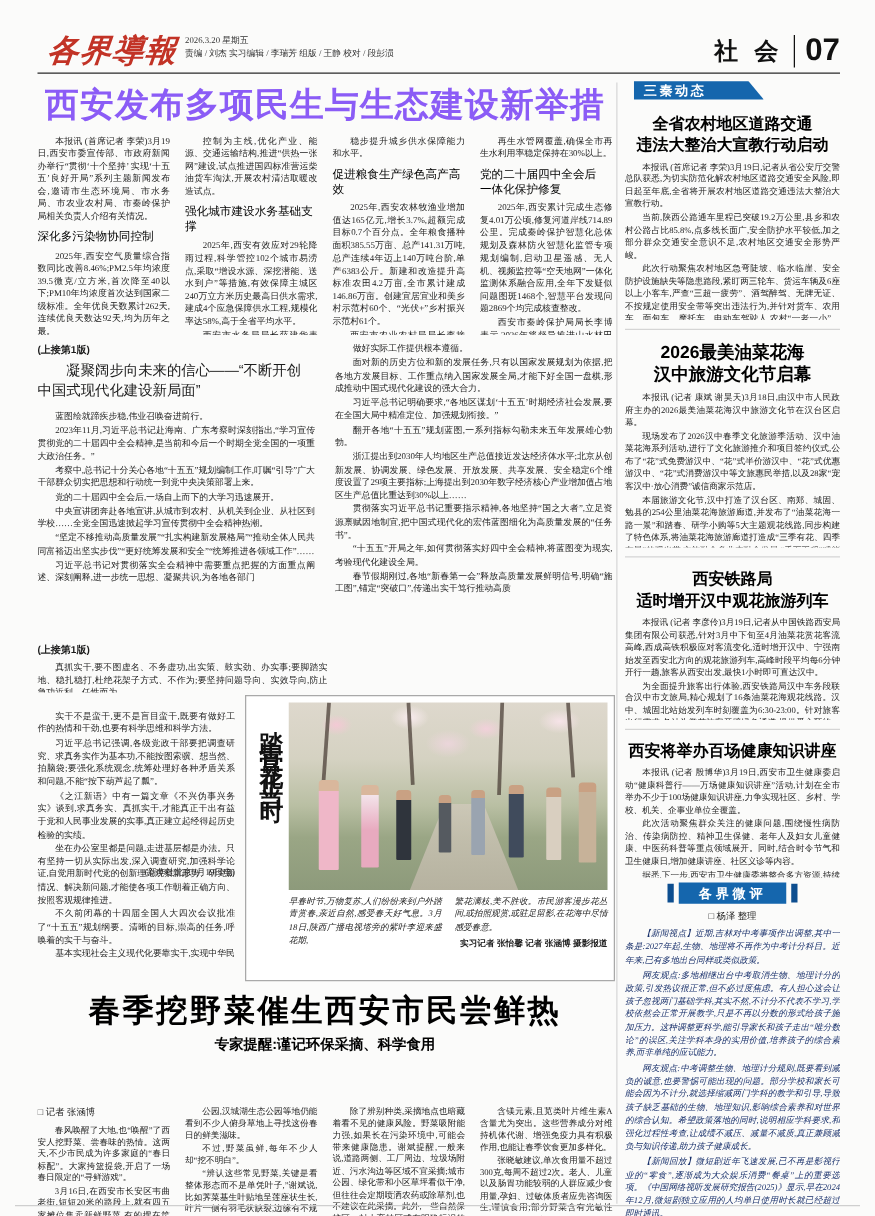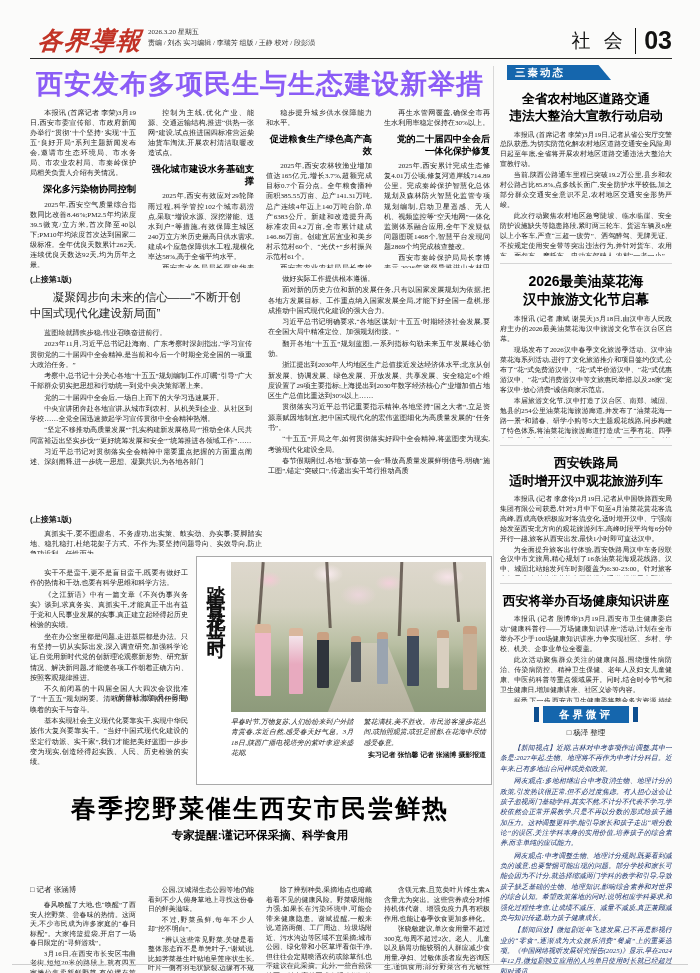--- a/index.html
+++ b/index.html
@@ -3,28 +3,28 @@
 <meta charset="utf-8">
 <style>
   html,body{margin:0;padding:0;}
   body{width:700px;height:973px;background:#fbfbfa;font-family:"Liberation Serif","DejaVu Serif",serif;color:#1c1c1c;position:relative;overflow:hidden;}
   .abs{position:absolute;}
   .para{margin:0 0 1px 0;text-indent:2em;text-align:justify;}
   .clip{overflow:hidden;}
   
   .masthead-logo{font-family:"Liberation Serif",serif;font-style:italic;font-weight:bold;font-size:25px;color:#c23326;letter-spacing:1px;transform:skewX(-6deg);}
   .head-meta{font-size:7px;color:#333;line-height:1.6;}
-  .section-name{font-family:"Liberation Sans",sans-serif;font-weight:normal;font-size:19px;letter-spacing:4px;color:#111;}
+  .section-name{font-family:"Liberation Sans",sans-serif;font-weight:bold;font-size:19px;letter-spacing:4px;color:#111;}
   .page-no{font-family:"Liberation Sans",sans-serif;font-weight:bold;font-size:25px;color:#111;}
   .head-rule{border-top:1.6px solid #2a2a2a;}
   .vbar{width:1.5px;background:#111;height:26px;}
   
   .main-headline{font-family:"Liberation Sans",sans-serif;font-weight:900;font-size:27px;letter-spacing:1px;text-align:center;color:#8b5cf6;white-space:nowrap;}
   .mcol{width:106px;font-size:7.1px;line-height:1.42;}
-  .subhead{font-family:"Liberation Sans",sans-serif;font-weight:bold;font-size:9.3px;text-align:right;margin:5px 0 4px;white-space:pre-line;line-height:1.3;color:#000;}
+  .subhead{font-family:"Liberation Sans",sans-serif;font-weight:normal;font-size:9.3px;text-align:left;margin:5px 0 4px;white-space:pre-line;line-height:1.3;color:#000;}
   
   .cont-marker{font-family:"Liberation Sans",sans-serif;font-weight:bold;font-size:8px;margin-bottom:3px;}
   .cont-title{font-family:"Liberation Sans",sans-serif;font-weight:normal;font-size:11.5px;line-height:1.45;margin:2px 0 6px;text-align:left;text-indent:2em;}
   .cont-col{width:222px;font-size:7.1px;line-height:1.45;}
   .xinhua-credit{text-align:right;font-size:7.1px;margin-top:3px;}
   
   .photo-box{border:0.6px solid #a9a9a9;background:#fff;}
   .vtitle{writing-mode:vertical-rl;font-family:"Liberation Sans",sans-serif;font-weight:800;font-size:19px;letter-spacing:9px;color:#111;}
   .photo{position:relative;overflow:hidden;background:
     radial-gradient(18px 12px at 15% 12%,rgba(246,200,214,.9),rgba(246,200,214,0) 70%),
@@ -39,21 +39,21 @@
   .caption{font-size:6.9px;font-style:italic;line-height:1.5;color:#222;text-align:justify;}
   .photo-credit{font-style:normal;font-weight:bold;font-family:"Liberation Sans",sans-serif;font-size:6.9px;text-align:right;margin-top:2px;}
   
   .bottom-headline{font-family:"Liberation Sans",sans-serif;font-weight:900;font-size:25px;letter-spacing:2px;text-align:center;color:#000;white-space:nowrap;}
   .bottom-sub{font-family:"Liberation Sans",sans-serif;font-weight:bold;font-size:11.5px;text-align:center;color:#000;}
   .bcol{width:106px;font-size:6.9px;line-height:1.38;}
   .byline{font-family:"Liberation Sans",sans-serif;font-size:7.5px;margin-bottom:5px;text-indent:0;}
   
   .sidebar{position:absolute;left:500px;top:64px;width:172px;}
   .side-rule{position:absolute;left:493px;top:66px;bottom:10px;width:0.6px;background:#d8d8d8;}
-  .banner{display:flex;align-items:flex-end;height:16px;margin-bottom:10px;}
+  .banner{display:flex;align-items:center;height:16px;margin-bottom:10px;}
   .banner-bar{width:4px;background:#0d4e8f;margin-right:3px;}
   .banner-box{background:#1566ad;color:#fff;font-family:"Liberation Sans",sans-serif;font-weight:bold;font-size:10.5px;letter-spacing:2px;padding:1px 10px 0 8px;clip-path:polygon(0 0,88% 0,100% 100%,0 100%);width:86px;}
   .side-title{font-family:"Liberation Sans",sans-serif;font-weight:bold;font-size:12.8px;line-height:1.35;text-align:center;white-space:pre-line;color:#000;margin:2px 0 5px;}
   .side-body{font-size:6.9px;line-height:1.44;}
   .side-sep{border:none;border-top:0.5px solid #d5d5d5;margin:7px 0 8px;}
   .wp-badge-row{display:flex;align-items:center;justify-content:center;gap:4px;margin:4px 0 5px;}
   .wp-bar{width:5px;height:15px;background:#0d4e8f;}
   .wp-box{background:#1566ad;color:#fff;font-family:"Liberation Sans",sans-serif;font-weight:bold;font-size:10.5px;letter-spacing:3px;padding:2px 16px 1px;text-align:center;}
   .wp-editor{text-align:center;font-size:7.5px;margin-bottom:5px;}
   .wp-body{font-size:6.9px;line-height:1.5;font-style:italic;color:#18306b;}
@@ -65,21 +65,21 @@
 
 <div class="abs" style="left:30px;top:24px;right:28px;height:34px;">
   <span class="masthead-logo abs" style="left:8px;top:0;">各界導報</span>
   <div class="head-meta abs" style="left:118px;top:3px;">
     <div>2026.3.20  星期五</div>
     <div>责编 / 刘杰   实习编辑 / 李瑞芳   组版 / 王静   校对 / 段彭涢</div>
   </div>
   <div class="abs" style="right:0;top:2px;display:flex;align-items:center;gap:8px;">
     <span class="section-name">社 会</span>
     <span class="vbar"></span>
-    <span class="page-no">03</span>
+    <span class="page-no">07</span>
   </div>
 </div>
 <div class="abs head-rule" style="left:30px;right:28px;top:58px;"></div>
 <div class="side-rule"></div>
 
 <div class="abs main-headline" style="left:30px;top:66px;width:460px;">西安发布多项民生与生态建设新举措</div>
 <div class="abs clip" style="left:30px;top:108px;width:460px;height:160px;display:flex;gap:12px;">
   <div class="mcol clip">
     <div>
         <p class="para">本报讯 (首席记者 李荣)3月19日,西安市委宣传部、市政府新闻办举行“贯彻‘十个坚持’ 实现‘十五五’良好开局”系列主题新闻发布会,邀请市生态环境局、市水务局、市农业农村局、市秦岭保护局相关负责人介绍有关情况。</p>
@@ -152,20 +152,21 @@
 
 <div class="abs clip" style="left:30px;top:514px;width:232px;height:40px;font-size:7.1px;line-height:1.45;">
   <div class="cont-marker">(上接第1版)</div>
   <div>
       <p class="para">真抓实干,要不图虚名、不务虚功,出实策、鼓实劲、办实事;要脚踏实地、稳扎稳打,杜绝花架子方式、不作为;要坚持问题导向、实效导向,防止急功近利、任性而为。</p>
     </div>
 </div>
 <div class="abs clip" style="left:30px;top:556px;width:158px;height:200px;font-size:7.1px;line-height:1.45;margin-top:12px;">
   <div>
       <p class="para">实干不是蛮干,更不是盲目蛮干,既要有做好工作的热情和干劲,也要有科学思维和科学方法。</p>
+      <p class="para">习近平总书记强调,各级党政干部要把调查研究、求真务实作为基本功,不能按图索骥、想当然、拍脑袋;要强化系统观念,统筹处理好各种矛盾关系和问题,不能“按下葫芦起了瓢”。</p>
       <p class="para">《之江新语》中有一篇文章《不兴伪事兴务实》谈到,求真务实、真抓实干,才能真正干出有益于党和人民事业发展的实事,真正建立起经得起历史检验的实绩。</p>
       <p class="para">坐在办公室里都是问题,走进基层都是办法。只有坚持一切从实际出发,深入调查研究,加强科学论证,自觉用新时代党的创新理论观察新形势、研究新情况、解决新问题,才能使各项工作朝着正确方向、按照客观规律推进。</p>
       <p class="para">不久前闭幕的十四届全国人大四次会议批准了“十五五”规划纲要。清晰的目标,崇高的任务,呼唤着的实干与奋斗。</p>
       <p class="para">基本实现社会主义现代化要靠实干,实现中华民族伟大复兴要靠实干。“当好中国式现代化建设的坚定行动派、实干家”,我们才能把美好蓝图一步步变为现实,创造经得起实践、人民、历史检验的实绩。</p>
     </div>
 </div>
 <div class="abs xinhua-credit" style="left:30px;top:690px;width:158px;">(新华社北京3月19日电)</div>
 
 <div class="abs photo-box" style="left:196px;top:556px;width:294px;height:227px;">
   <div class="vtitle abs" style="left:6px;top:12px;height:180px;">踏青赏花正当时</div>

